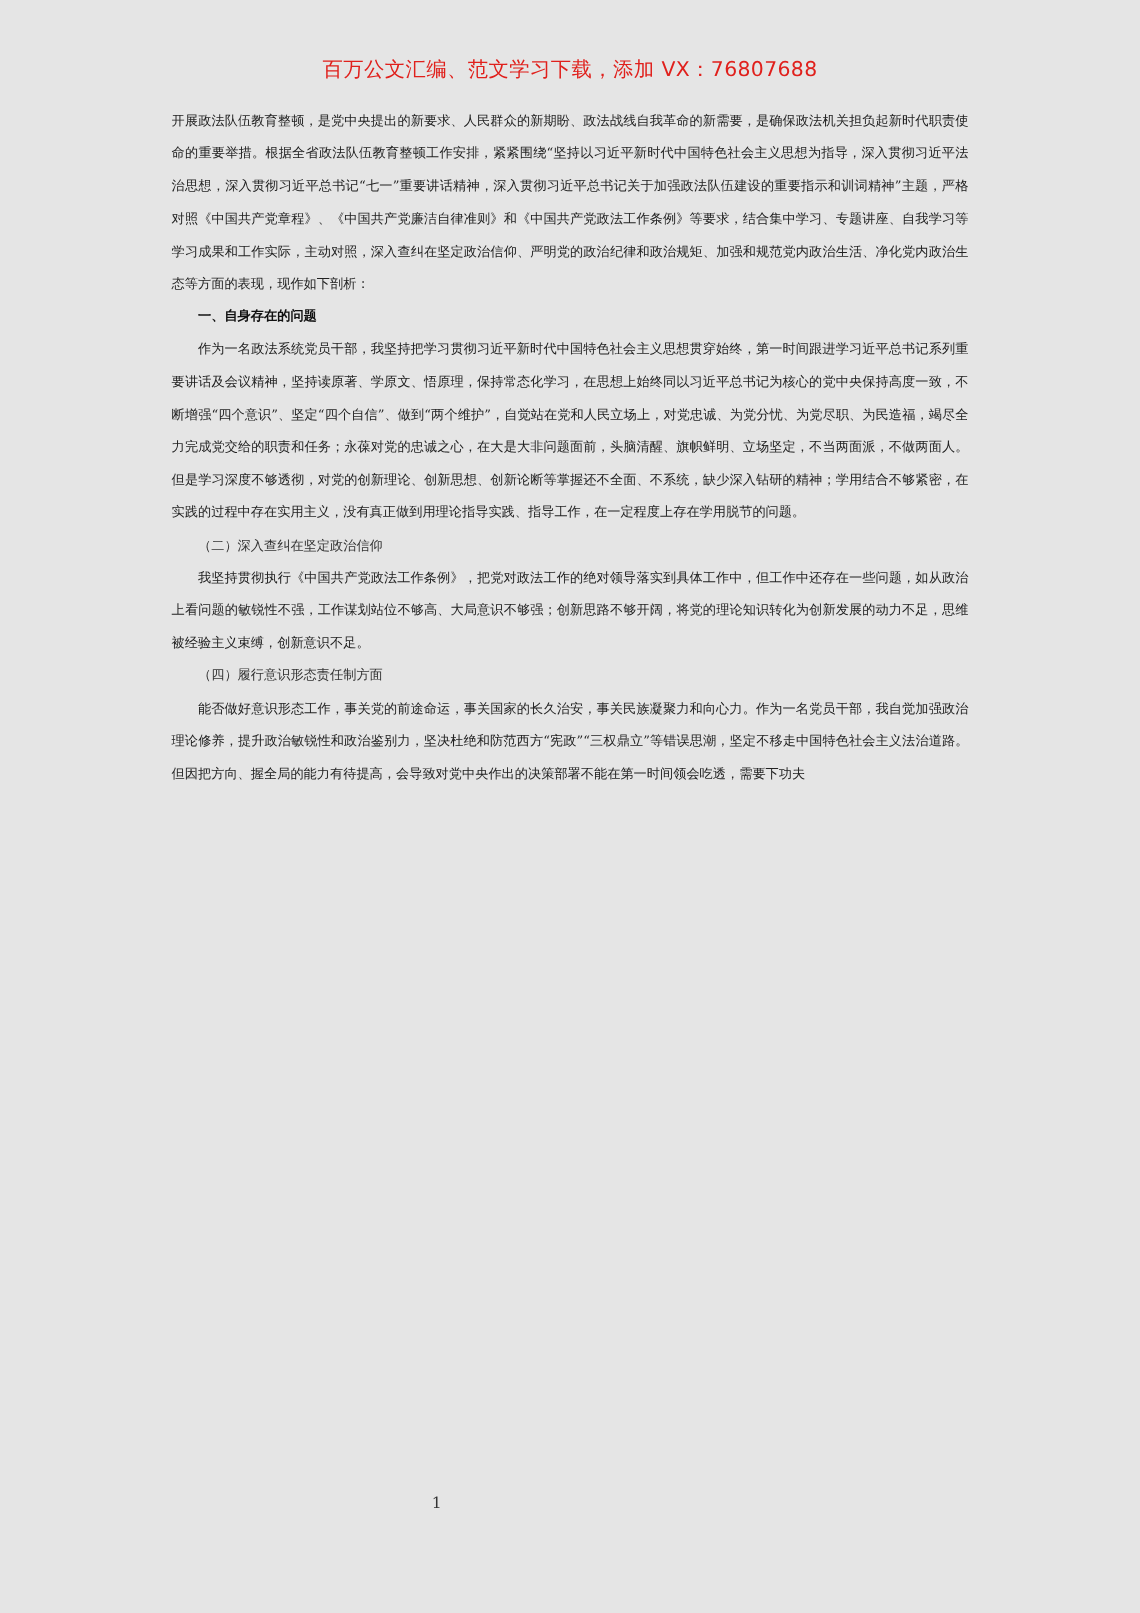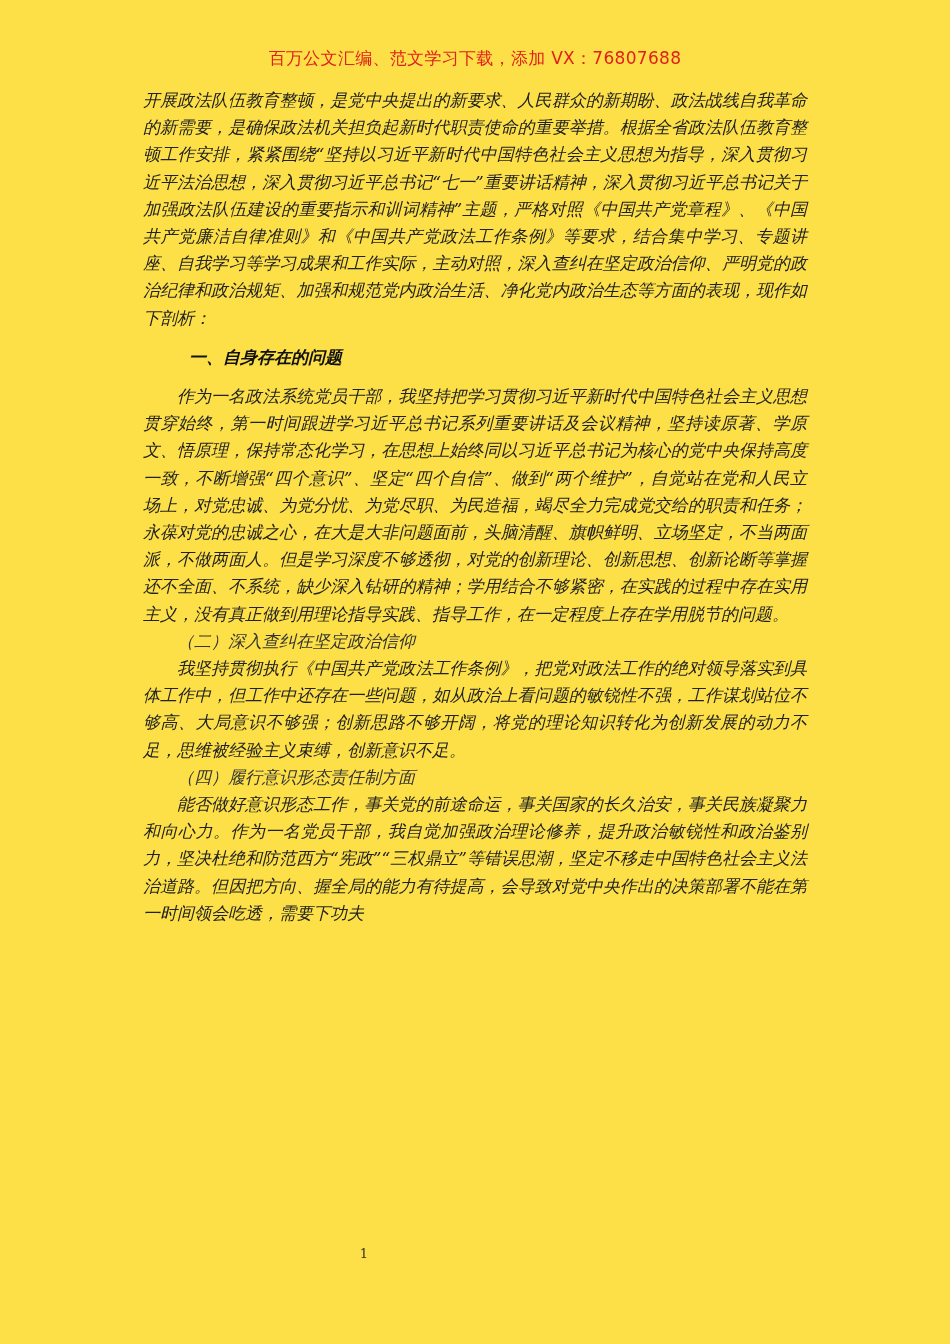--- a/index.html
+++ b/index.html
@@ -1,32 +1,31 @@
 <!DOCTYPE html>
 <html><head>
   <meta charset="utf-8">
   <style>
     html, body { margin: 0; padding: 0; background: #ffffff; }
     body { width: 950px; height: 1344px; position: relative; overflow: hidden; }
-    .page { position: absolute; left: 0; top: 0; width: 950px; height: 1344px; background: #fde047; }
+    .page { position: absolute; left: 0; top: 0; width: 950px; height: 1344px; background: #e5e5e5; }
     .header {
       position: absolute; left: 0; top: 46px; width: 950px; text-align: center;
       color: #e0201c; font-family: "DejaVu Sans", "Liberation Sans", sans-serif;
       font-size: 17px; line-height: 24px; letter-spacing: 0.3px;
     }
     .body-text {
       position: absolute; left: 143px; top: 87px; width: 664px;
       font-family: "DejaVu Serif", "Liberation Serif", serif;
-      font-size: 17px; line-height: 27.2px; color: #222;
+      font-size: 11px; line-height: 27.2px; color: #222;
       text-align: justify;
-      font-style: italic;
     }
     .p { margin: 0; text-indent: 2em; }
     .p.first { text-indent: 0; }
-    .h1 { margin: 12px; text-indent: 2em; font-family: "DejaVu Sans", "Liberation Sans", sans-serif; font-weight: bold; color: #111; }
+    .h1 { margin: 0; text-indent: 2em; font-family: "DejaVu Sans", "Liberation Sans", sans-serif; font-weight: bold; color: #111; }
     .h2 { margin: 0; text-indent: 2em; color: #333; }
     .page-number {
       position: absolute; left: 356px; top: 1246px; width: 16px; text-align: center;
       font-family: "DejaVu Serif", "Liberation Serif", serif; font-size: 13px; color: #333;
     }
   </style>
 </head>
 <body>
 
 <div class="page">

